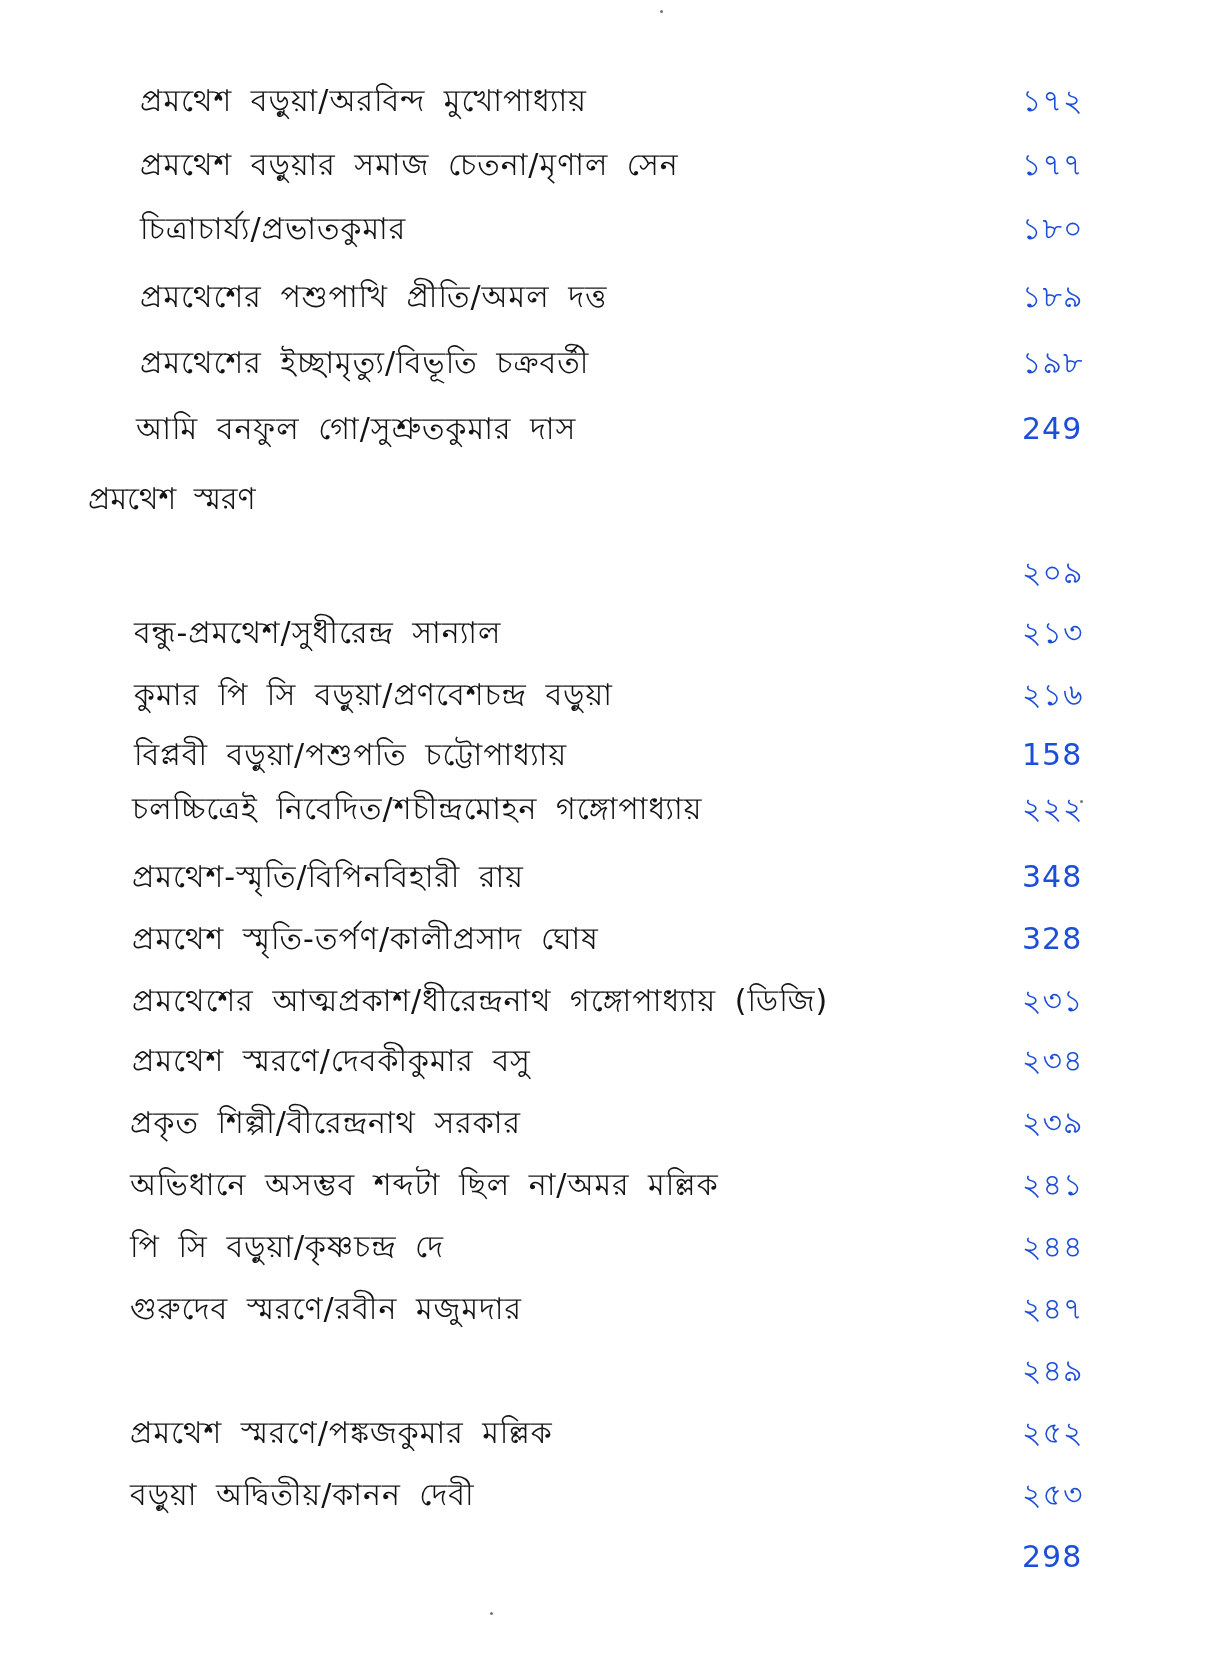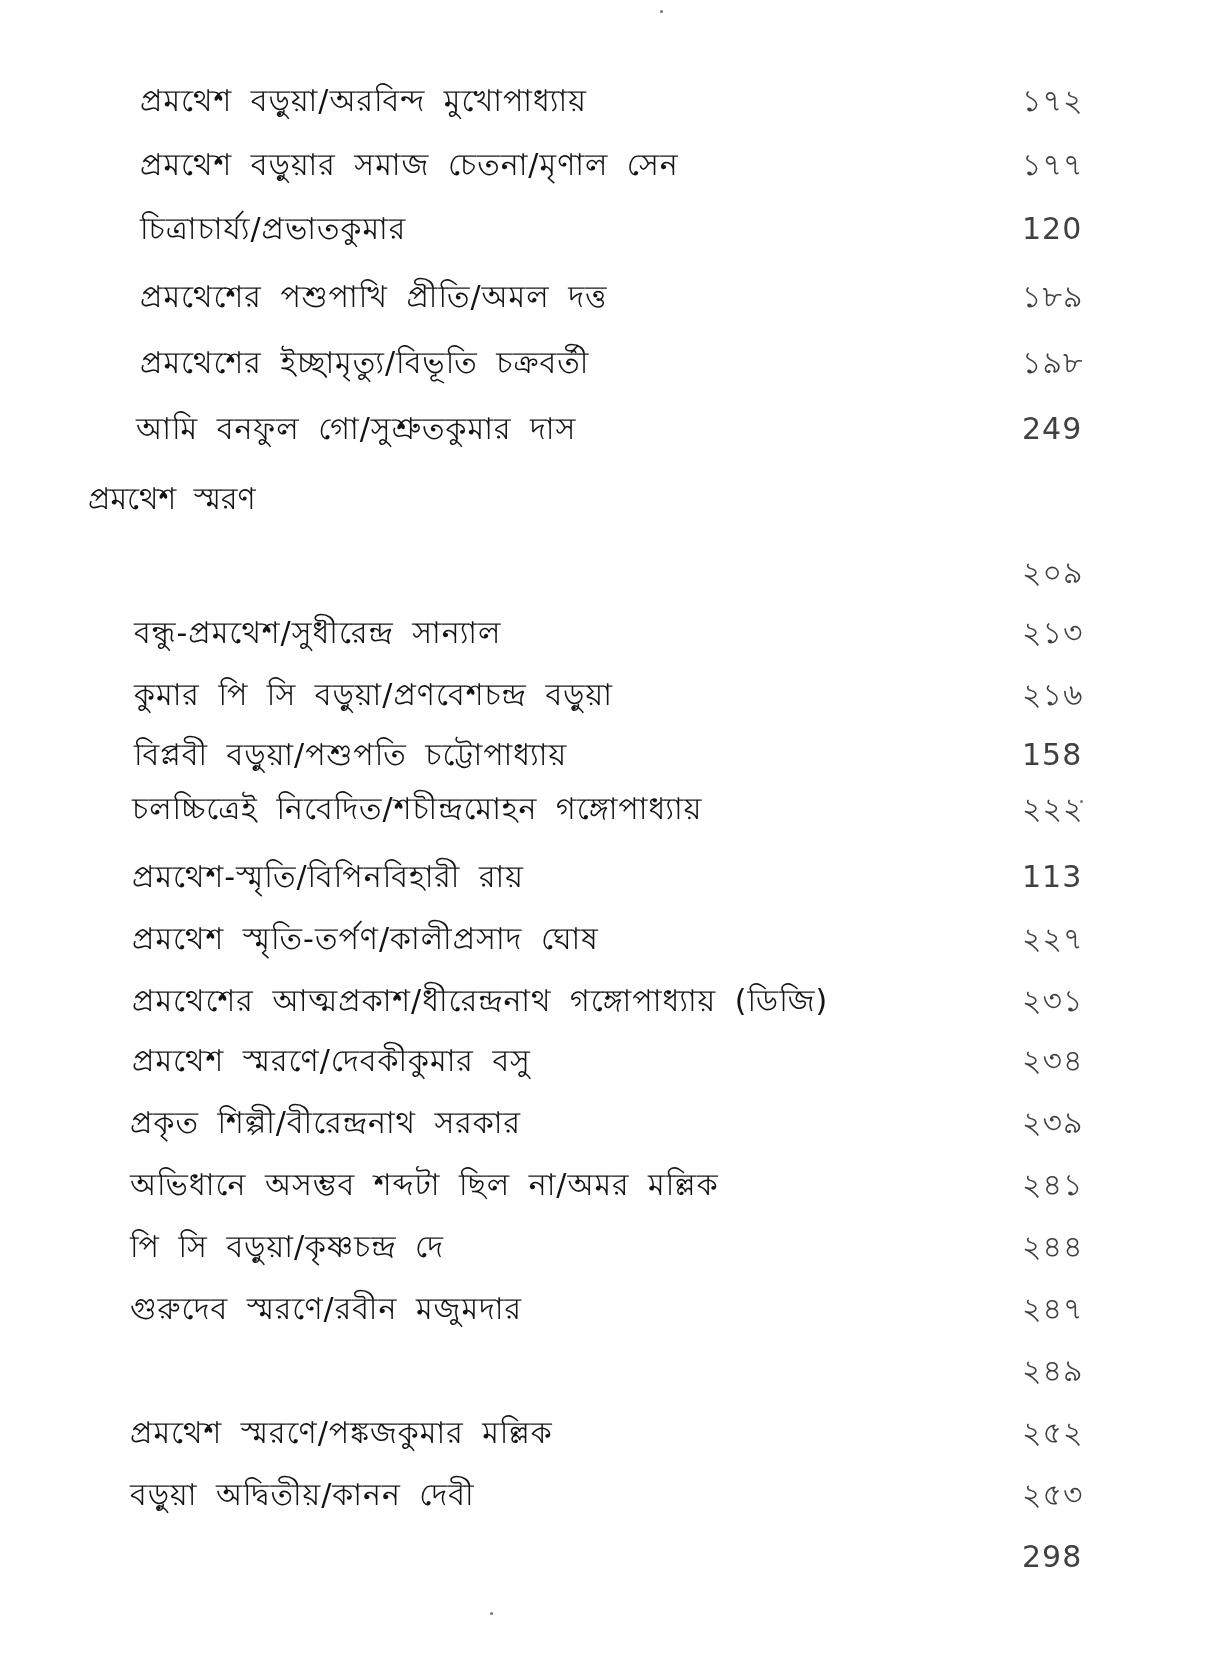--- a/index.html
+++ b/index.html
@@ -41,21 +41,21 @@
       color: #141414;
     }
     .toc-page {
       position: absolute;
       top: 0;
       left: 1022px;
       font-size: 30px;
       line-height: 50px;
       white-space: nowrap;
       letter-spacing: 1px;
-      color: #404040;
+      color: #1d4ed8;
     }
     .section-heading {
       position: absolute;
       left: 88px;
       top: 474px;
       font-size: 30px;
       line-height: 50px;
       white-space: nowrap;
       word-spacing: 8px;
       color: #141414;
@@ -76,21 +76,21 @@
   <div class="toc-row" style="top:76px">
     <span class="toc-title" style="left:140px">প্রমথেশ বড়ুয়া/অরবিন্দ মুখোপাধ্যায়</span>
     <span class="toc-page">১৭২</span>
   </div>
   <div class="toc-row" style="top:140px">
     <span class="toc-title" style="left:140px">প্রমথেশ বড়ুয়ার সমাজ চেতনা/মৃণাল সেন</span>
     <span class="toc-page">১৭৭</span>
   </div>
   <div class="toc-row" style="top:204px">
     <span class="toc-title" style="left:140px">চিত্রাচার্য্য/প্রভাতকুমার</span>
-    <span class="toc-page">120</span>
+    <span class="toc-page">১৮০</span>
   </div>
   <div class="toc-row" style="top:272px">
     <span class="toc-title" style="left:140px">প্রমথেশের পশুপাখি প্রীতি/অমল দত্ত</span>
     <span class="toc-page">১৮৯</span>
   </div>
   <div class="toc-row" style="top:338px">
     <span class="toc-title" style="left:140px">প্রমথেশের ইচ্ছামৃত্যু/বিভূতি চক্রবর্তী</span>
     <span class="toc-page">১৯৮</span>
   </div>
   <div class="toc-row" style="top:404px">
@@ -114,25 +114,25 @@
   <div class="toc-row" style="top:730px">
     <span class="toc-title" style="left:134px">বিপ্লবী বড়ুয়া/পশুপতি চট্টোপাধ্যায়</span>
     <span class="toc-page">158</span>
   </div>
   <div class="toc-row" style="top:784px">
     <span class="toc-title" style="left:132px">চলচ্চিত্রেই নিবেদিত/শচীন্দ্রমোহন গঙ্গোপাধ্যায়</span>
     <span class="toc-page">২২২</span>
   </div>
   <div class="toc-row" style="top:852px">
     <span class="toc-title" style="left:132px">প্রমথেশ-স্মৃতি/বিপিনবিহারী রায়</span>
-    <span class="toc-page">113</span>
+    <span class="toc-page">348</span>
   </div>
   <div class="toc-row" style="top:914px">
     <span class="toc-title" style="left:132px">প্রমথেশ স্মৃতি-তর্পণ/কালীপ্রসাদ ঘোষ</span>
-    <span class="toc-page">২২৭</span>
+    <span class="toc-page">328</span>
   </div>
   <div class="toc-row" style="top:976px">
     <span class="toc-title" style="left:132px">প্রমথেশের আত্মপ্রকাশ/ধীরেন্দ্রনাথ গঙ্গোপাধ্যায় (ডিজি)</span>
     <span class="toc-page">২৩১</span>
   </div>
   <div class="toc-row" style="top:1036px">
     <span class="toc-title" style="left:132px">প্রমথেশ স্মরণে/দেবকীকুমার বসু</span>
     <span class="toc-page">২৩৪</span>
   </div>
   <div class="toc-row" style="top:1098px">

